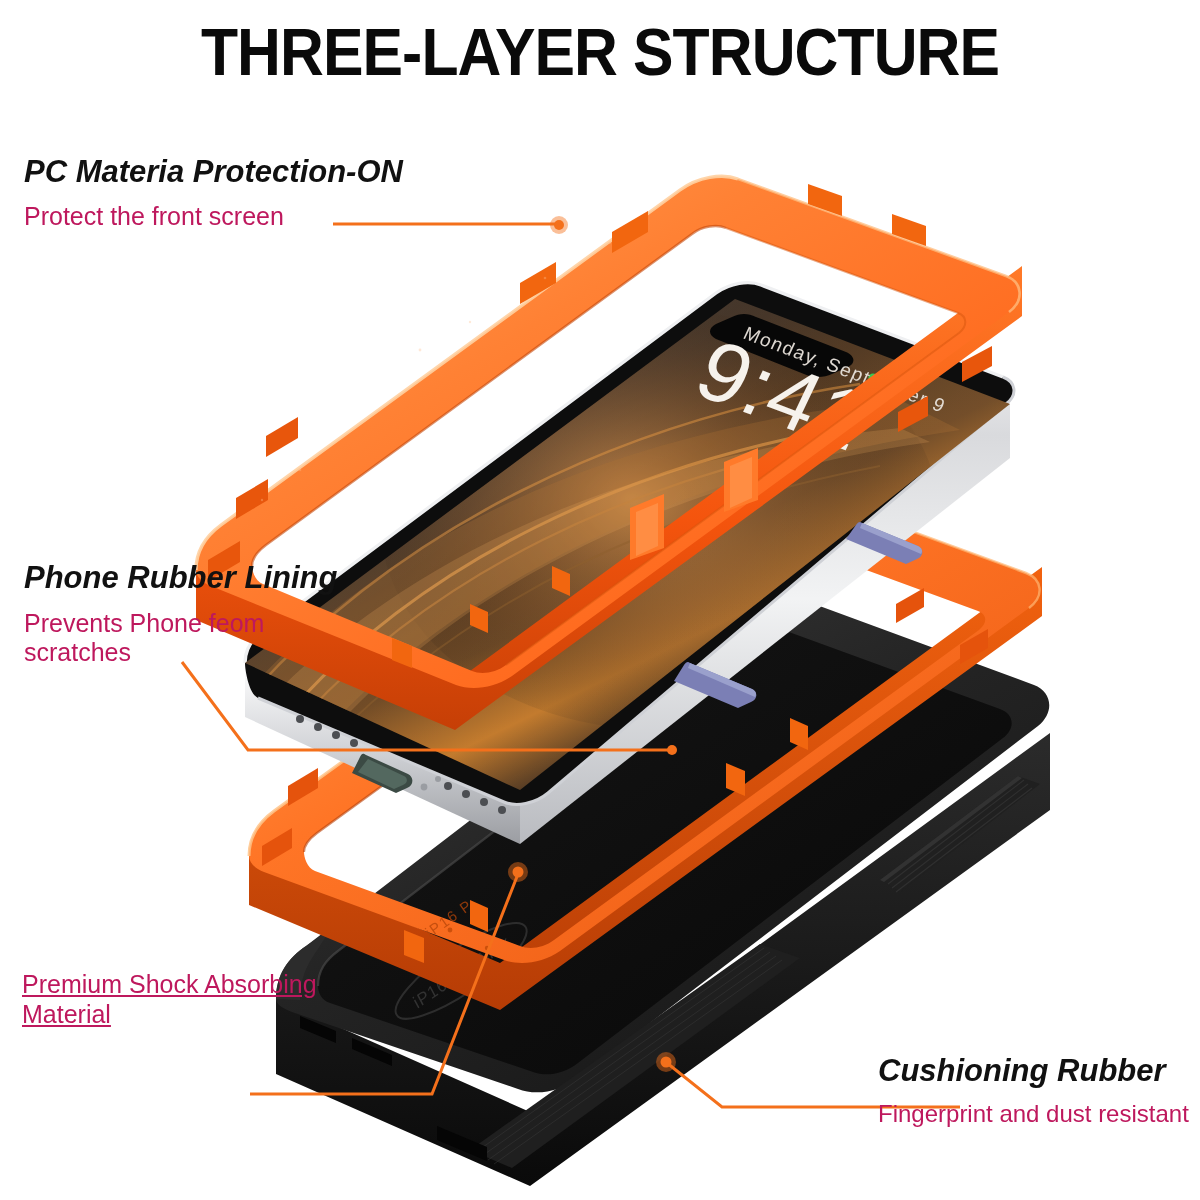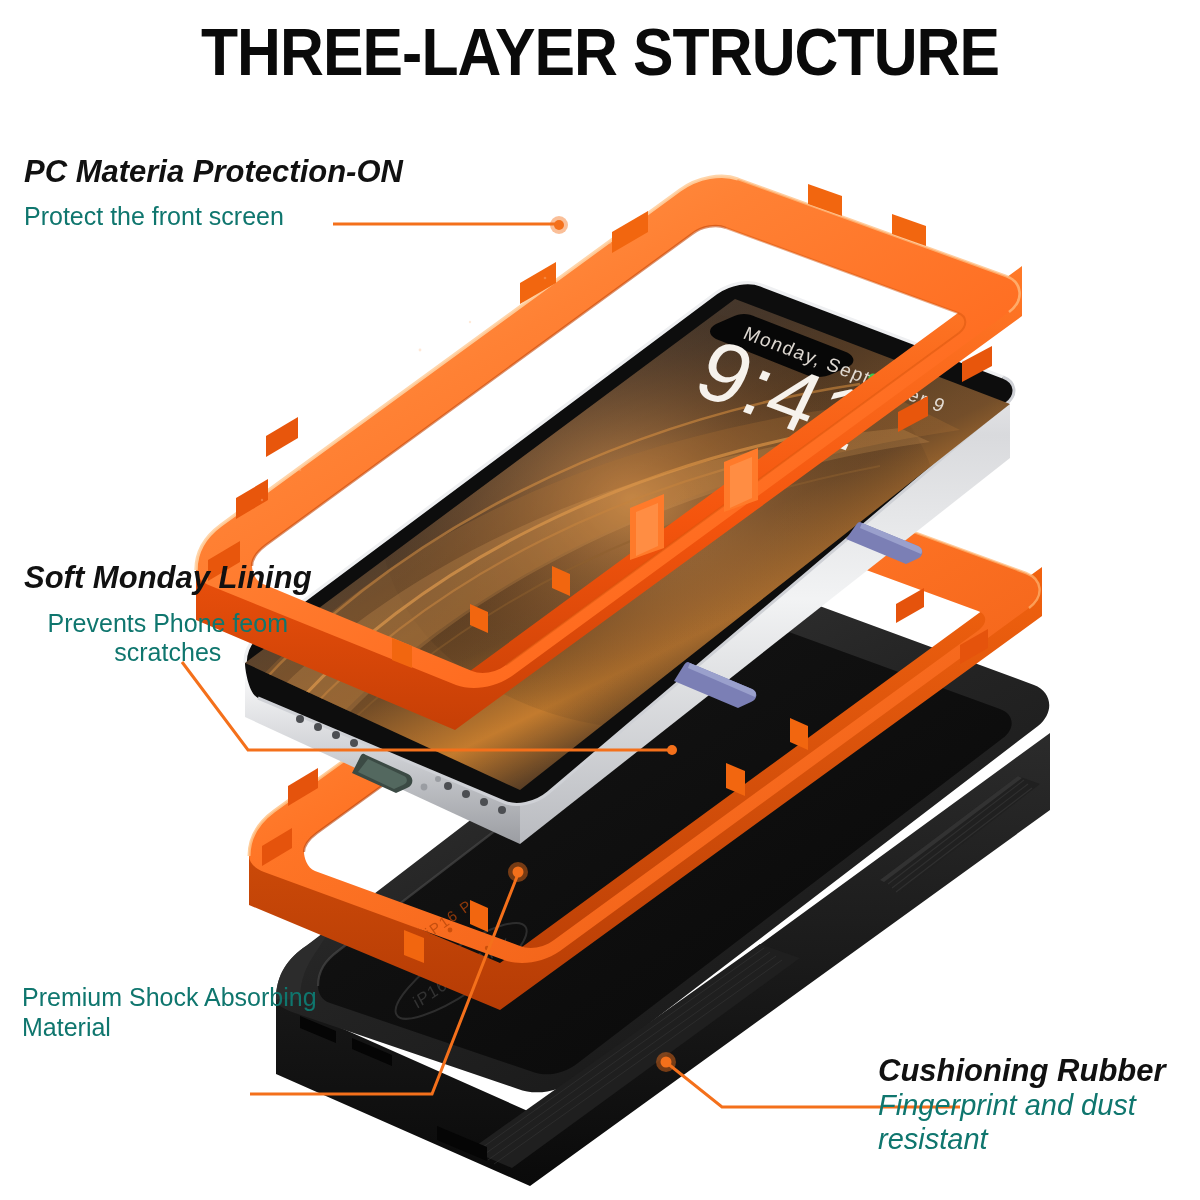--- a/index.html
+++ b/index.html
@@ -28,40 +28,40 @@
   
   .callout{position:absolute;}
   .callout .hl{
     font-weight:bold;
     color:#111;
     line-height:1.06;
     white-space:pre-line;
     font-style:italic;
   }
   .callout .sub{
-    color:#0f766e;
+    color:#be185d;
     line-height:1.18;
     white-space:pre-line;
   }
 
   #c1{left:24px;top:156px;}
   #c1 .hl{font-size:31px;}
   #c1 .sub{font-size:25px;margin-top:13px;}
 
   #c2{left:24px;top:562px;}
   #c2 .hl{font-size:31px;}
-  #c2 .sub{font-size:25px;margin-top:14px;text-align:center;}
+  #c2 .sub{font-size:25px;margin-top:14px;}
 
   #c3{left:22px;top:955px;}
   #c3 .hl{font-size:32px;}
-  #c3 .sub{font-size:25px;margin-top:28px;}
+  #c3 .sub{font-size:25px;margin-top:15px;text-decoration:underline;}
 
   #c4{left:878px;top:1055px;}
   #c4 .hl{font-size:31px;}
-  #c4 .sub{font-size:29px;font-style:italic;}
+  #c4 .sub{font-size:24px;margin-top:12px;}
 
   
   #leaders{position:absolute;left:0;top:0;width:1200px;height:1200px;pointer-events:none;}
 
   
   #art{position:absolute;left:0;top:0;width:1200px;height:1200px;}
 </style>
 </head>
 <body>
 
@@ -381,21 +381,21 @@
   </svg>
 
   <div class="title">THREE-LAYER STRUCTURE</div>
 
   <div class="callout" id="c1">
     <div class="hl">PC Materia Protection-ON</div>
     <div class="sub">Protect the front screen</div>
   </div>
 
   <div class="callout" id="c2">
-    <div class="hl">Soft Monday Lining</div>
+    <div class="hl">Phone Rubber Lining</div>
     <div class="sub">Prevents Phone feom
 scratches</div>
   </div>
 
   <div class="callout" id="c3">
     <div class="sub">Premium Shock Absorbing
 Material</div>
   </div>
 
   <div class="callout" id="c4">

